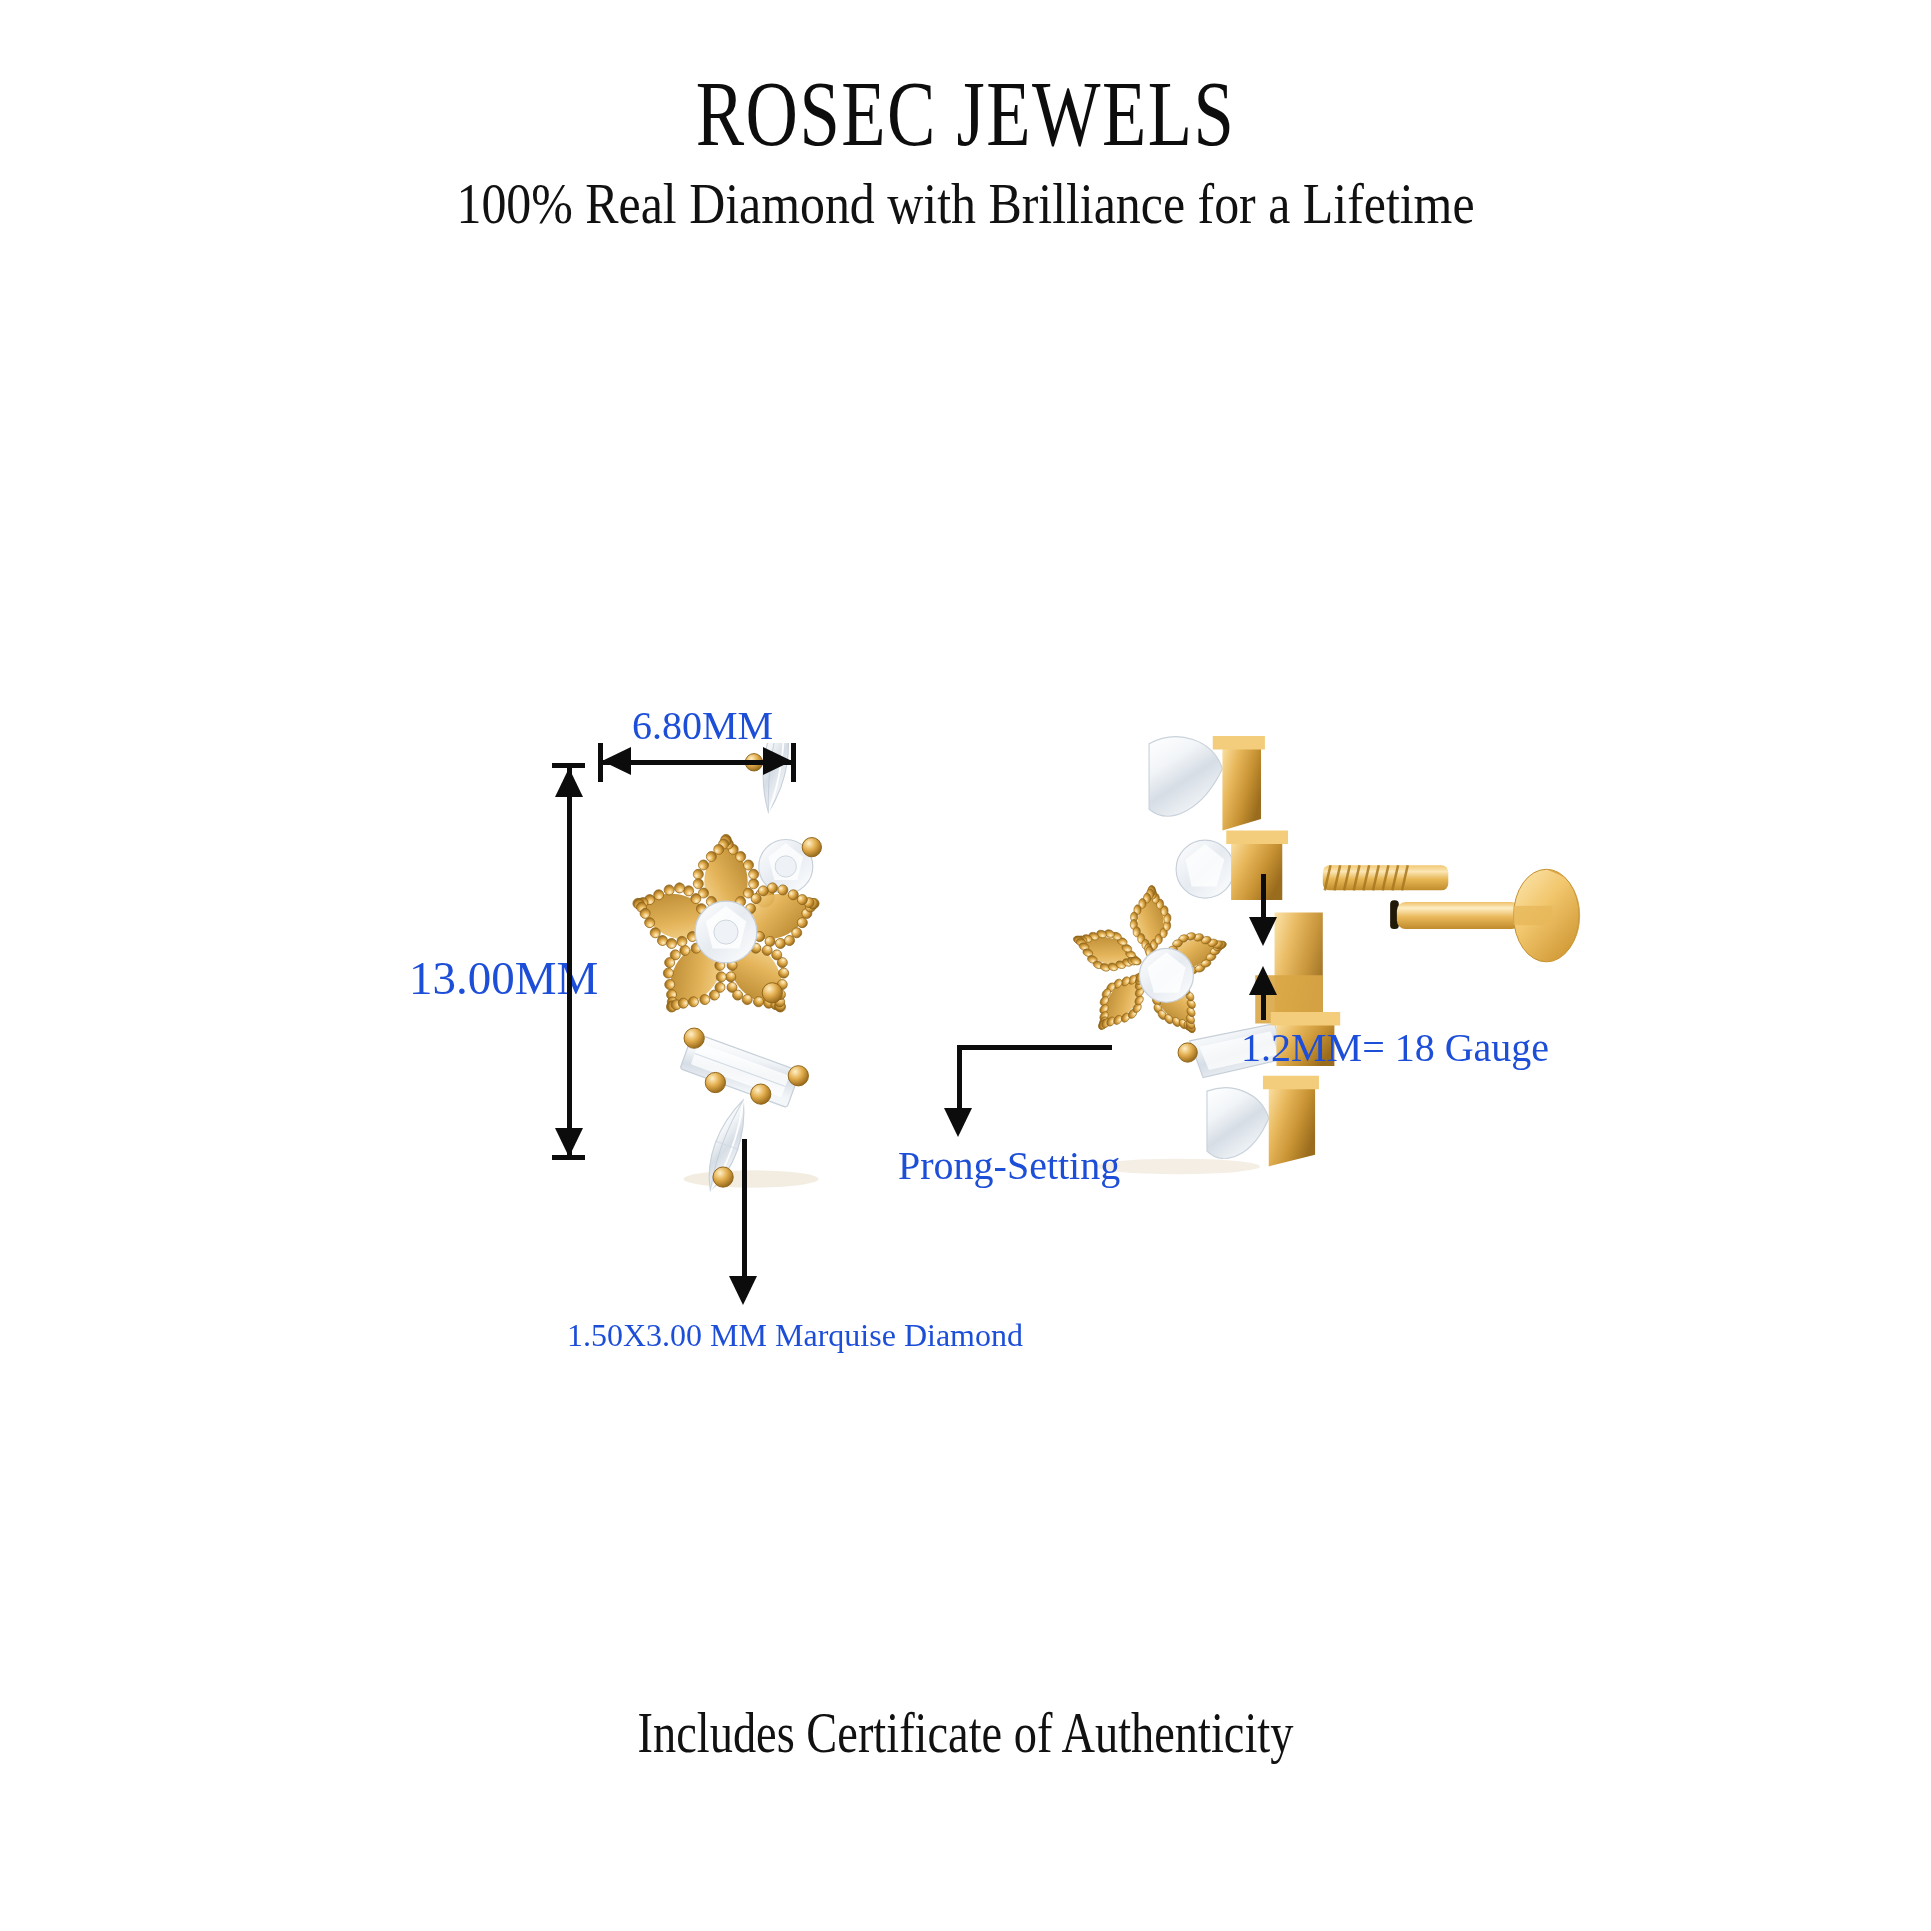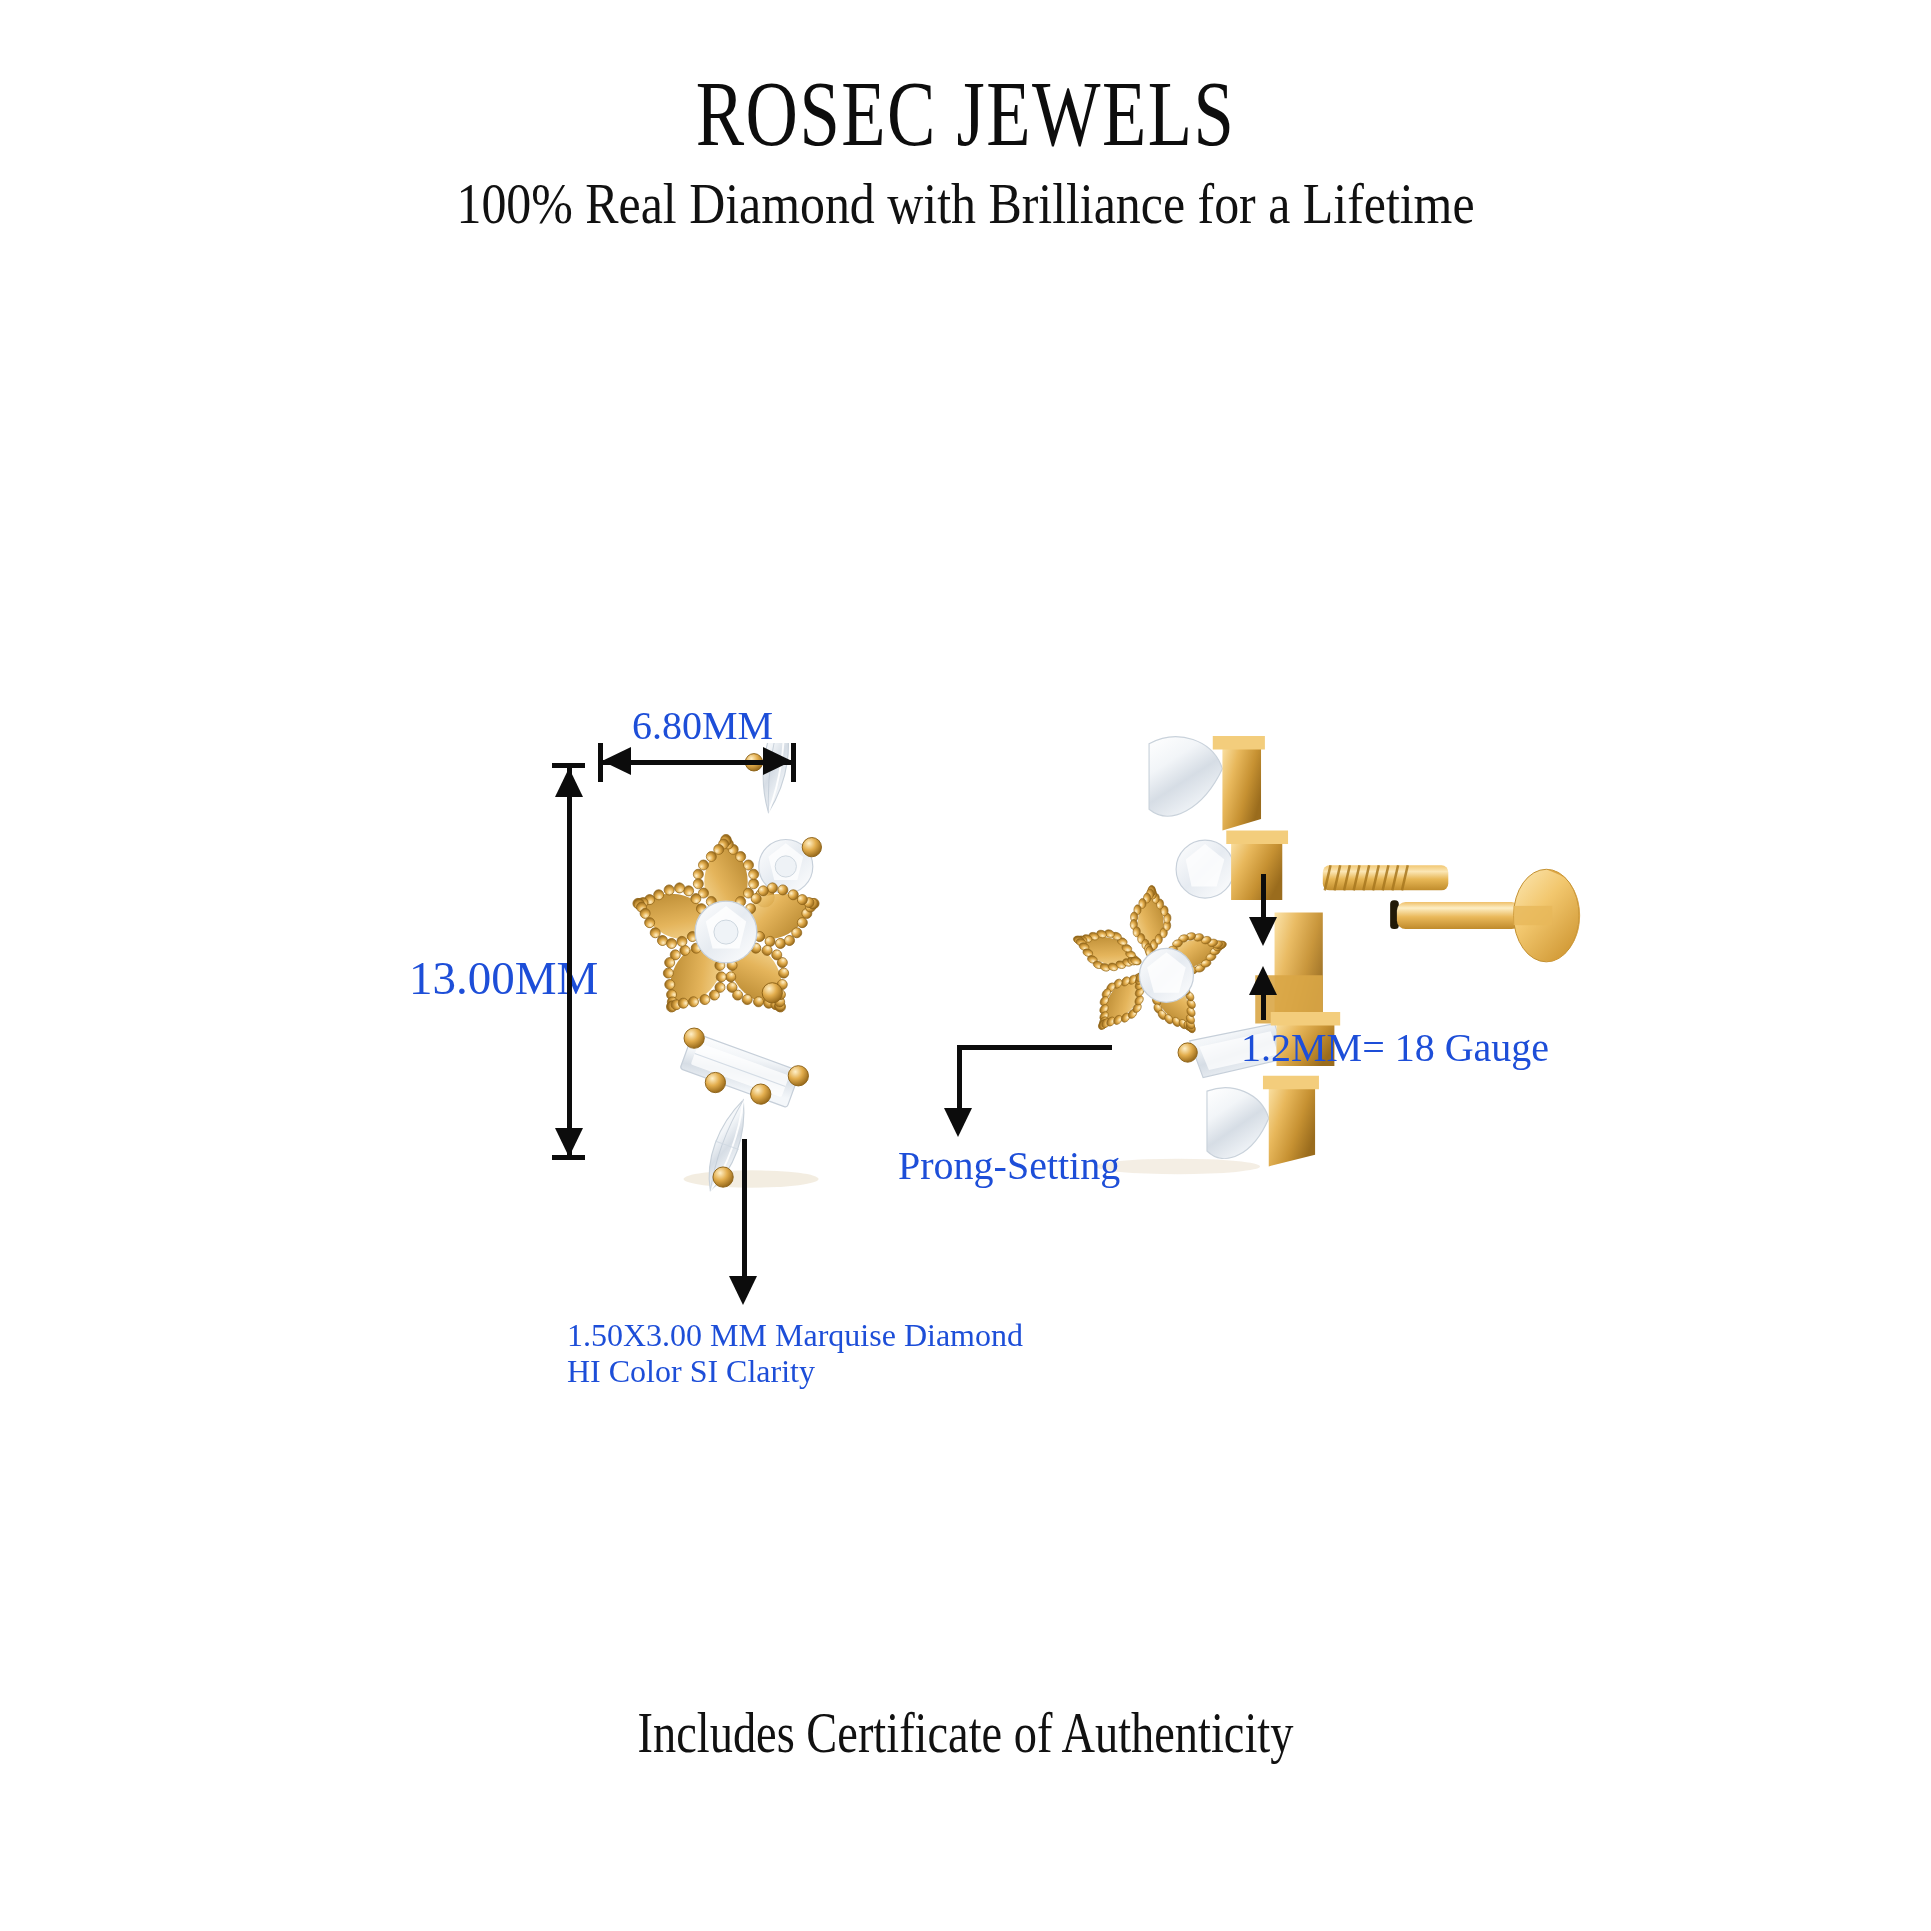--- a/index.html
+++ b/index.html
@@ -607,20 +607,19 @@
     <div class="ln vline" style="left:957px;top:1045px;height:70px;"></div>
 
     <div class="arrow arrow-down" style="left:944px;top:1108px;"></div>
   </div>
 
   <div>
     <div class="ln vline" style="left:742px;top:1139px;height:143px;"></div>
     <div class="arrow arrow-down" style="left:729px;top:1276px;"></div>
     <div class="ann ann-marquise">
       <div>1.50X3.00 MM Marquise Diamond</div>
-      <div>HI Color SI Clarity</div>
     </div>
   </div>
 
   <div class="footer-note">Includes Certificate of Authenticity</div>
 
 </div>
 
 
 </body></html>

